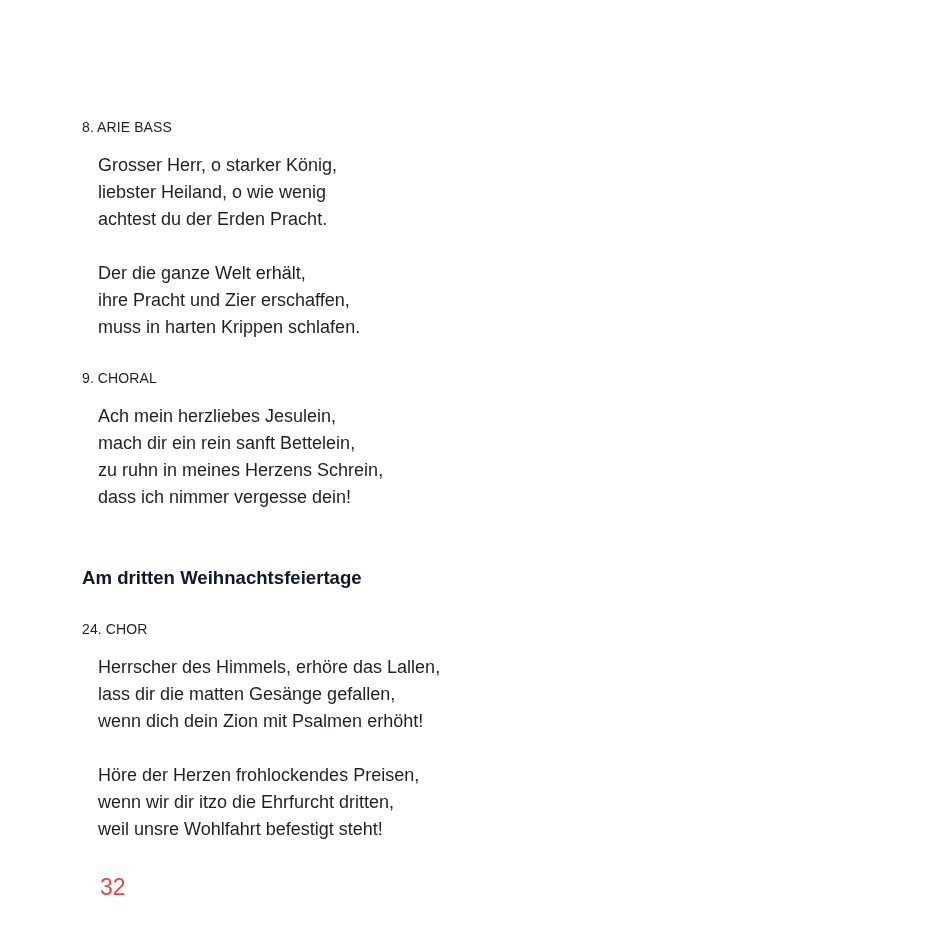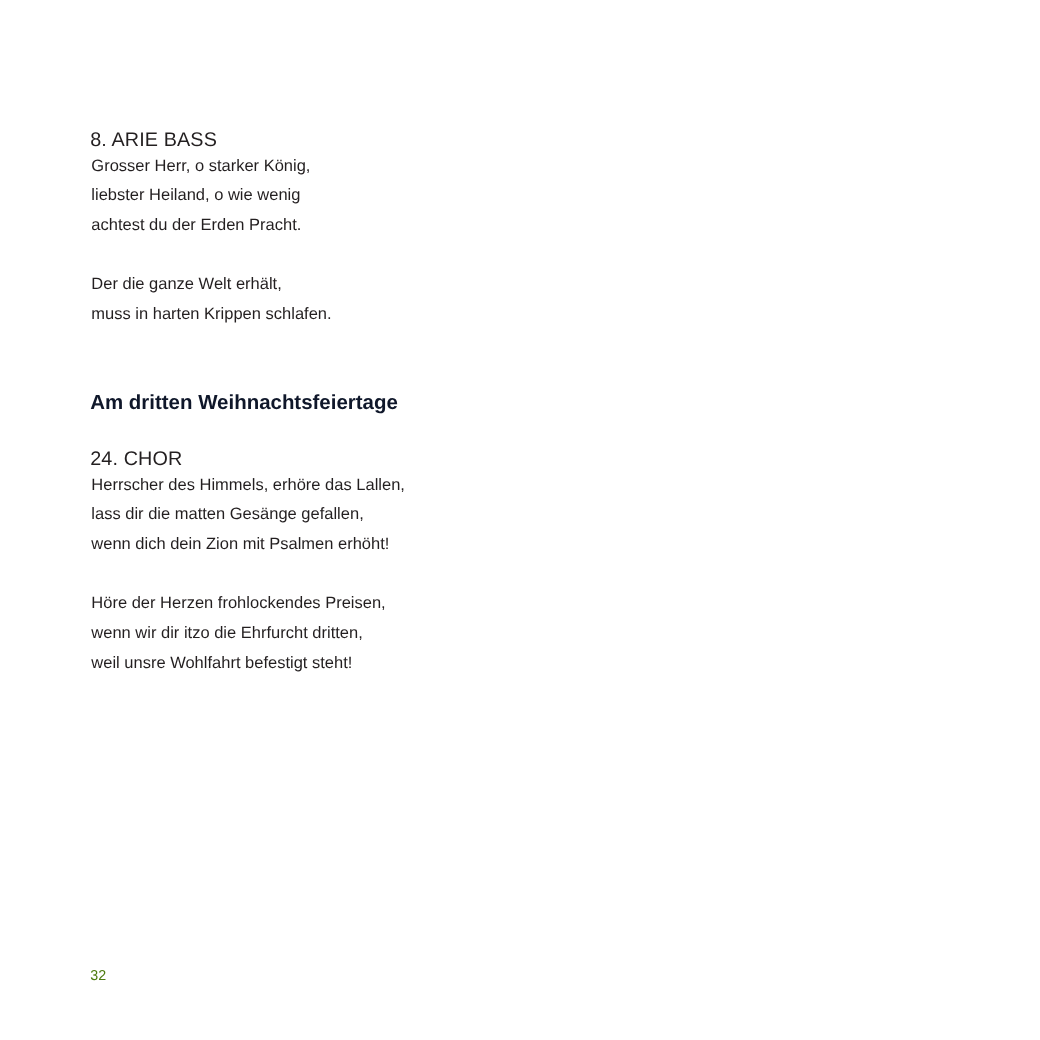--- a/index.html
+++ b/index.html
@@ -23,31 +23,31 @@
     padding: 0;
   }
   .content {
     position: absolute;
     left: 82px;
     top: 118px;
     width: 620px;
   }
   
   .movement-label {
-    font-size: 18px;
+    font-size: 14px;
     line-height: 18px;
     letter-spacing: 0.1px;
     color: #231f20;
     margin: 0 0 1px 0;
     white-space: pre;
   }
   
   .stanza {
-    margin: 1px;
-    font-size: 15px;
+    margin: 16px;
+    font-size: 18px;
     line-height: 27px;
     color: #231f20;
   }
   .stanza .line {
     display: block;
     white-space: pre;
   }
   
   .stanza + .stanza {
     margin-top: 27px;
@@ -69,47 +69,57 @@
     white-space: pre;
   }
   .section {
     margin-top: 54px;
   }
   .section .movement {
     margin-top: 29px;
   }
   .page-number {
     position: absolute;
-    left: 82px;
+    left: 100px;
     top: 874px;
-    font-size: 13px;
+    font-size: 23px;
     line-height: 26px;
-    color: #4d7c0f;
+    color: #ef4444;
   }
 </style>
 </head>
 <body>
 
 <div class="page">
 
   <div class="content">
 
     <div class="movement">
       <div class="movement-label">8. ARIE BASS</div>
       <div class="stanza">
         <span class="line">Grosser Herr, o starker König,</span>
         <span class="line">liebster Heiland, o wie wenig</span>
         <span class="line">achtest du der Erden Pracht.</span>
       </div>
       <div class="stanza">
         <span class="line">Der die ganze Welt erhält,</span>
+        <span class="line">ihre Pracht und Zier erschaffen,</span>
         <span class="line">muss in harten Krippen schlafen.</span>
       </div>
     </div>
 
+    <div class="movement">
+      <div class="movement-label">9. CHORAL</div>
+      <div class="stanza">
+        <span class="line">Ach mein herzliebes Jesulein,</span>
+        <span class="line">mach dir ein rein sanft Bettelein,</span>
+        <span class="line">zu ruhn in meines Herzens Schrein,</span>
+        <span class="line">dass ich nimmer vergesse dein!</span>
+      </div>
+    </div>
 
     <div class="section">
       <div class="section-heading">Am dritten Weihnachtsfeiertage</div>
 
       <div class="movement">
         <div class="movement-label">24. CHOR</div>
         <div class="stanza">
           <span class="line">Herrscher des Himmels, erhöre das Lallen,</span>
           <span class="line">lass dir die matten Gesänge gefallen,</span>
           <span class="line">wenn dich dein Zion mit Psalmen erhöht!</span>

